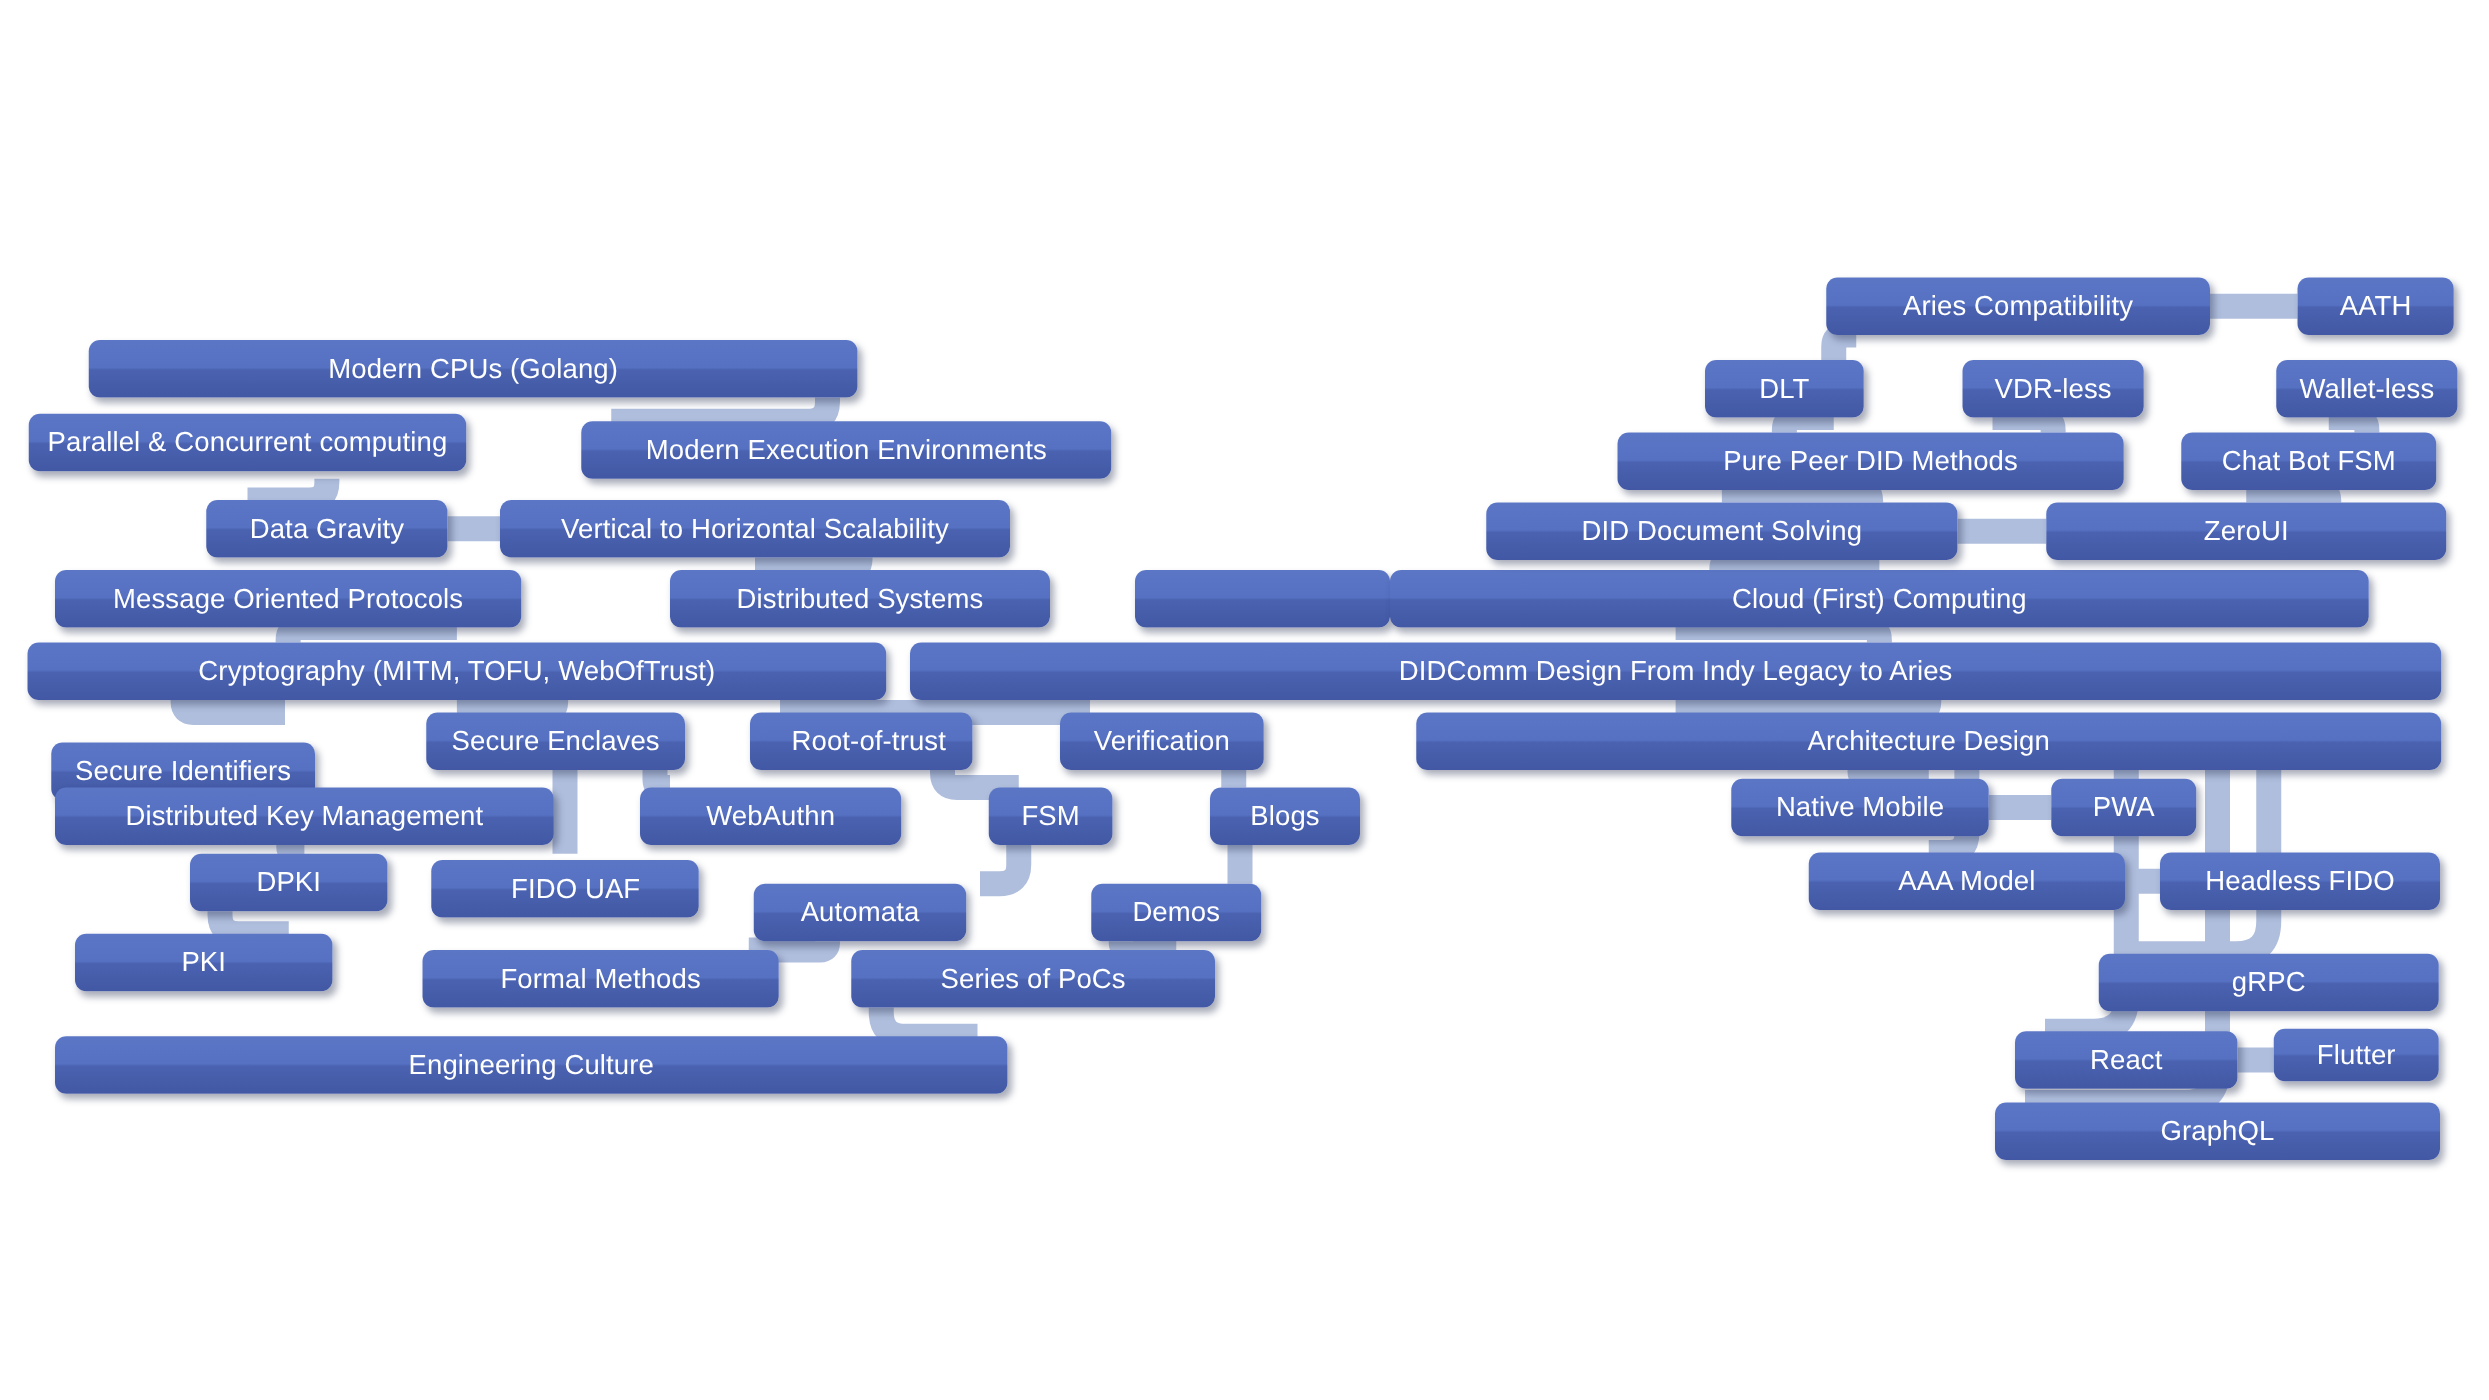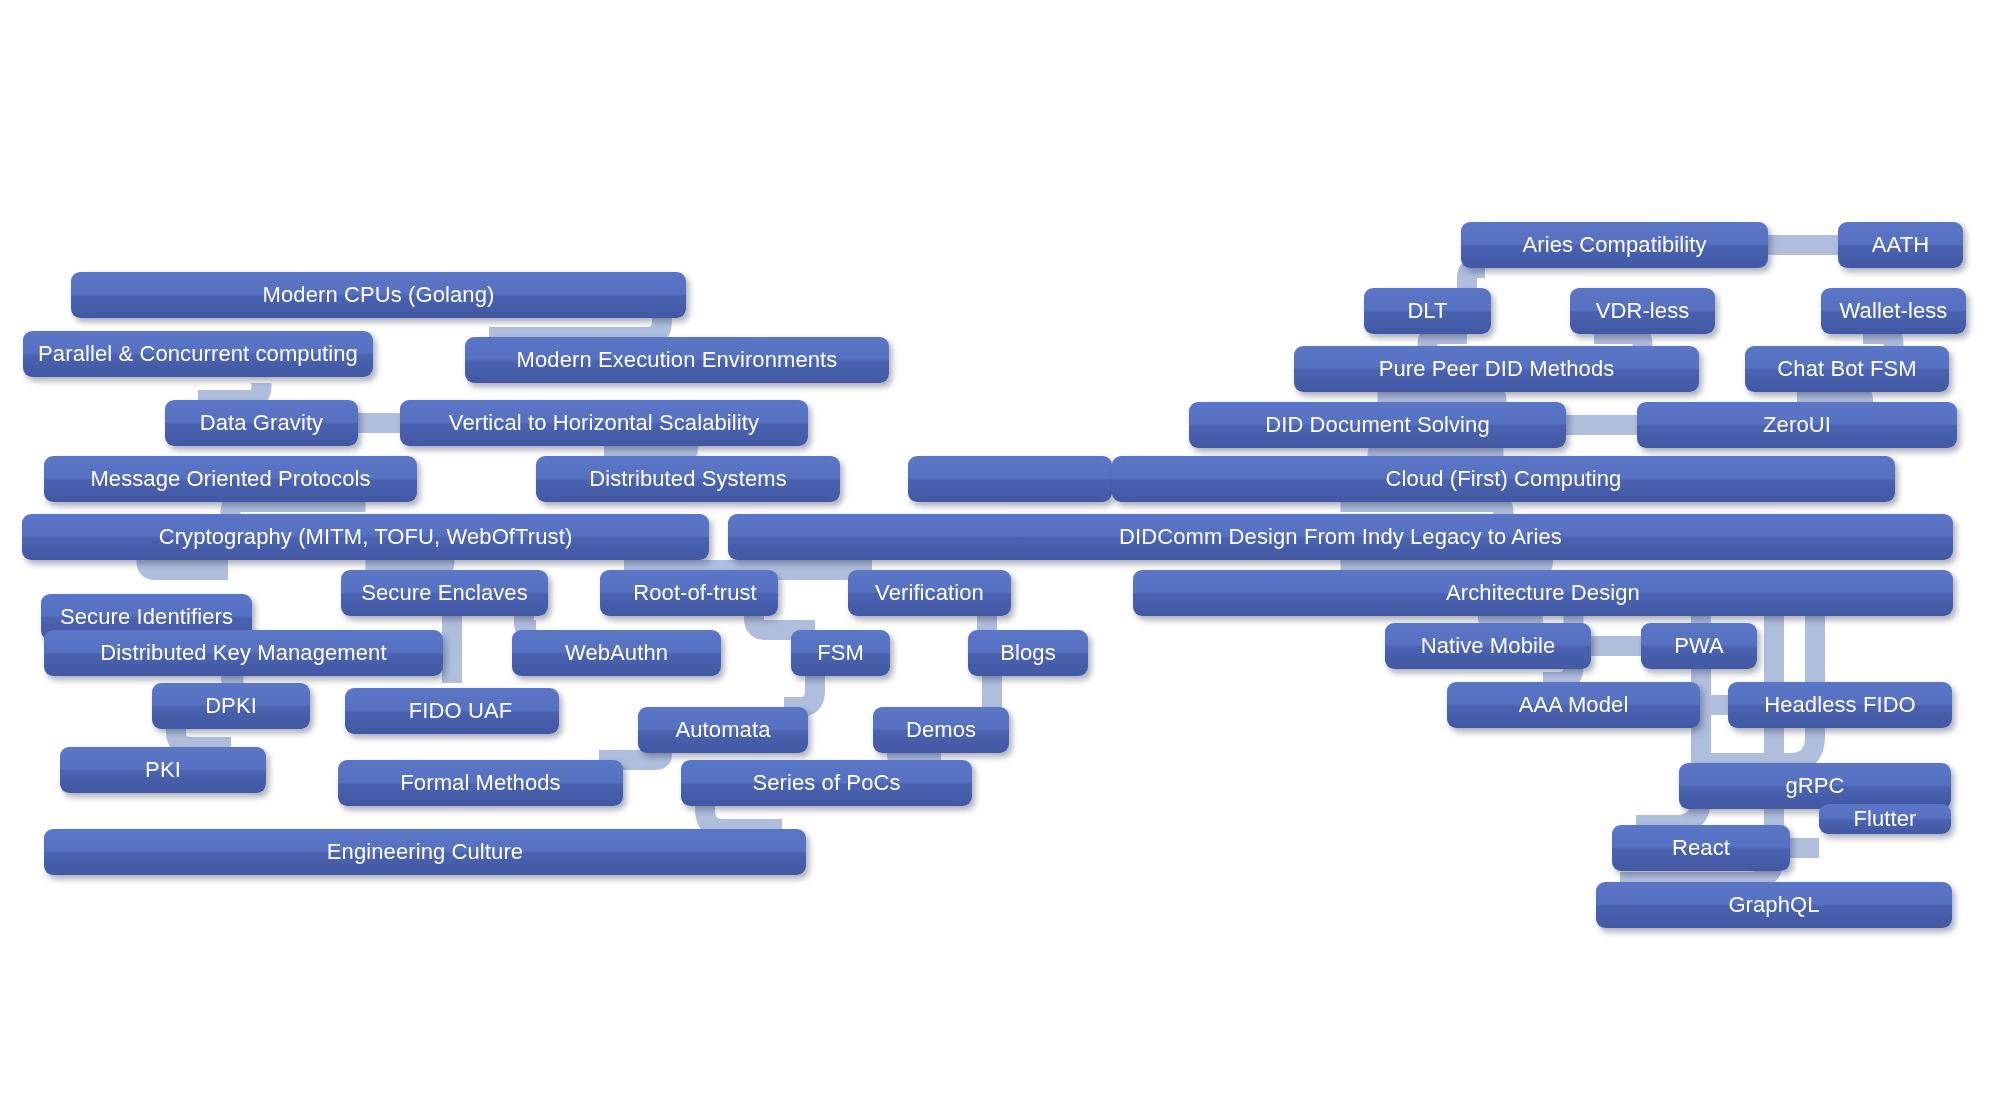--- a/index.html
+++ b/index.html
@@ -155,42 +155,42 @@
     </div>
     <div class="node" style="left: 345px; top: 688px; width: 214px; height: 46px; padding-left: 31px;">
       <span>FIDO UAF</span>
     </div>
     <div class="node" style="left: 1447px; top: 682px; width: 253px; height: 46px;">
       <span>AAA Model</span>
     </div>
     <div class="node" style="left: 1728px; top: 682px; width: 224px; height: 46px;">
       <span>Headless FIDO</span>
     </div>
-    <div class="node" style="left: 638px; top: 707px; width: 170px; height: 46px;">
+    <div class="node" style="left: 603px; top: 707px; width: 170px; height: 46px;">
       <span>Automata</span>
     </div>
     <div class="node" style="left: 873px; top: 707px; width: 136px; height: 46px;">
       <span>Demos</span>
     </div>
     <div class="node" style="left: 60px; top: 747px; width: 206px; height: 46px;">
       <span>PKI</span>
     </div>
     <div class="node" style="left: 338px; top: 760px; width: 285px; height: 46px;">
       <span>Formal Methods</span>
     </div>
     <div class="node" style="left: 681px; top: 760px; width: 291px; height: 46px;">
       <span>Series of PoCs</span>
     </div>
     <div class="node" style="left: 1679px; top: 763px; width: 272px; height: 46px;">
       <span>gRPC</span>
     </div>
     <div class="node" style="left: 1612px; top: 825px; width: 178px; height: 46px;">
       <span>React</span>
     </div>
-    <div class="node" style="left: 1819px; top: 804px; width: 132px; height: 30px;">
+    <div class="node" style="left: 1819px; top: 823px; width: 132px; height: 42px;">
       <span>Flutter</span>
     </div>
     <div class="node" style="left: 1596px; top: 882px; width: 356px; height: 46px;">
       <span>GraphQL</span>
     </div>
     <div class="node" style="left: 44px; top: 829px; width: 762px; height: 46px;">
       <span>Engineering Culture</span>
     </div>
     <div class="node" style="left: 1461px; top: 222px; width: 307px; height: 46px;">
       <span>Aries Compatibility</span>

